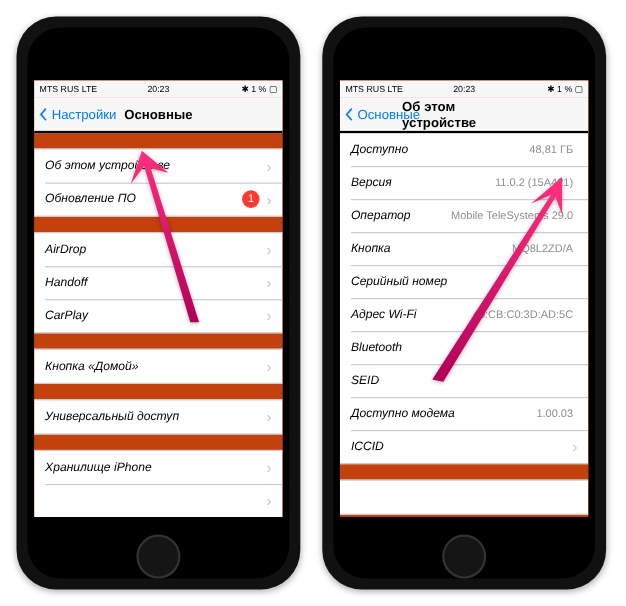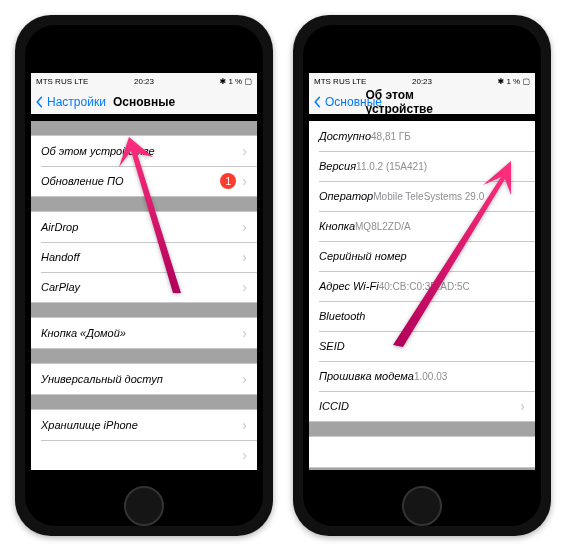--- a/index.html
+++ b/index.html
@@ -1,34 +1,34 @@
 <!DOCTYPE html>
 <html><head>
 <meta charset="utf-8">
 <style>
   * { margin:0; padding:0; box-sizing:border-box; -webkit-font-smoothing:antialiased; }
   body { background:#fff; font-family:-apple-system,Helvetica,Arial,sans-serif; display:flex; gap:20px; padding:15px; }
   .phone { width:258px; height:521px; background:#111; border-radius:36px; padding:10px; position:relative; box-shadow:0 2px 6px rgba(0,0,0,.3); }
   .phone-inner { background:#000; border-radius:30px; width:100%; height:100%; padding:48px 6px 56px; position:relative; }
   .speaker { position:absolute; top:22px; left:50%; transform:translateX(-50%); width:44px; height:6px; background:#222; border-radius:3px; }
   .home-btn { position:absolute; bottom:10px; left:50%; transform:translateX(-50%); width:40px; height:40px; border:2px solid #333; border-radius:50%; background:#151515; }
-  .screen { background:#a3a3a3; width:100%; height:100%; overflow:hidden; font-size:11px; color:#000; }
+  .screen { background:#c2410c; width:100%; height:100%; overflow:hidden; font-size:11px; color:#000; }
   .status { height:16px; background:#f7f7f8; display:flex; align-items:center; justify-content:space-between; padding:0 5px; font-size:8px; color:#000; }
   .status .mid { position:absolute; left:50%; transform:translateX(-50%); }
-  .nav { height:32px; background:#f7f7f8; border-bottom:7px solid #000000; display:flex; align-items:center; position:relative; }
+  .nav { height:32px; background:#f7f7f8; border-bottom:2px solid #000000; display:flex; align-items:center; position:relative; }
   .nav .back { color:#007aff; display:flex; align-items:center; gap:2px; font-size:12px; padding-left:2px; cursor:pointer; }
   .nav .back svg { width:12px; height:12px; }
   .nav .title { position:absolute; left:50%; transform:translateX(-50%); font-weight:600; font-size:12px; }
   .content { height:calc(100% - 48px); overflow-y:hidden; }
   .grp { margin-top:14px; background:#fff; border-top:1px solid #c8c7cc; border-bottom:1px solid #c8c7cc; }
   .grp.first { margin-top:0; border-top:none; }
   .row { display:flex; align-items:center; height:30px; padding:0 10px; position:relative; cursor:pointer; }
   .row + .row::before { content:""; position:absolute; top:0; left:10px; right:0; height:1px; background:#c8c7cc; }
   .row .lbl { flex:0 0 auto; font-size:11px;font-style:italic; }
-  .row .val { flex:1; text-align:left; color:#8e8e93; font-size:10px; padding-right:4px; white-space:nowrap; overflow:hidden; text-overflow:ellipsis; }
+  .row .val { flex:1; text-align:right; color:#8e8e93; font-size:10px; padding-right:4px; white-space:nowrap; overflow:hidden; text-overflow:ellipsis; }
   .row .chev { color:#c7c7cc; font-size:14px; line-height:1; }
   .badge { background:#ff3b30; color:#fff; border-radius:50%; width:16px; height:16px; display:flex; align-items:center; justify-content:center; font-size:10px; margin-right:6px; }
   .arrow { position:absolute; pointer-events:none; }
   .arrow svg { filter:drop-shadow(0 1px 2px rgba(0,0,0,.3)); }
 </style>
 </head>
 <body>
 
 <div class="phone">
   <div class="speaker"></div>
@@ -166,21 +166,21 @@
               <span class="val">40:CB:C0:3D:AD:5C</span>
             </div>
             <div class="row">
               <span class="lbl">Bluetooth</span>
             </div>
             <div class="row">
               <span class="lbl">SEID</span>
               <span class="val"></span>
             </div>
             <div class="row">
-              <span class="lbl">Прошивка модема</span>
+              <span class="lbl">Доступно модема</span>
               <span class="val">1.00.03</span>
             </div>
             <div class="row">
               <span class="lbl">ICCID</span>
               <span class="val"></span>
               <span class="chev">›</span>
             </div>
           </div>
           <div class="grp">
             <div class="row">

